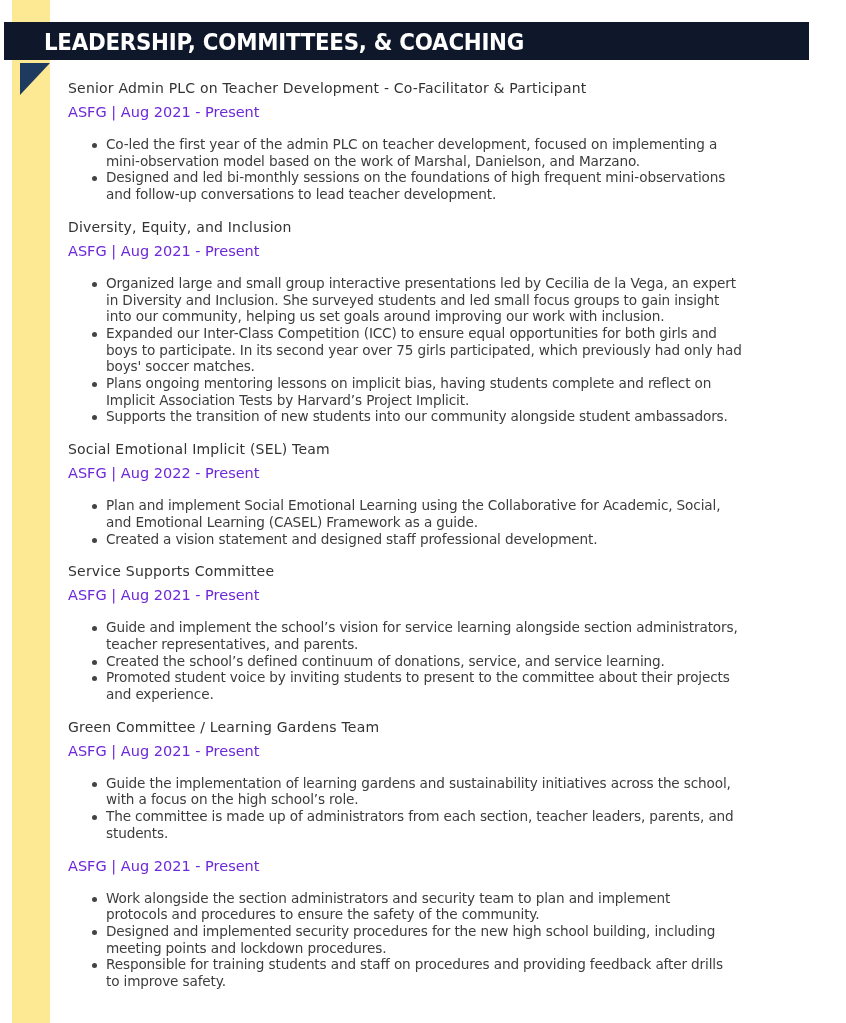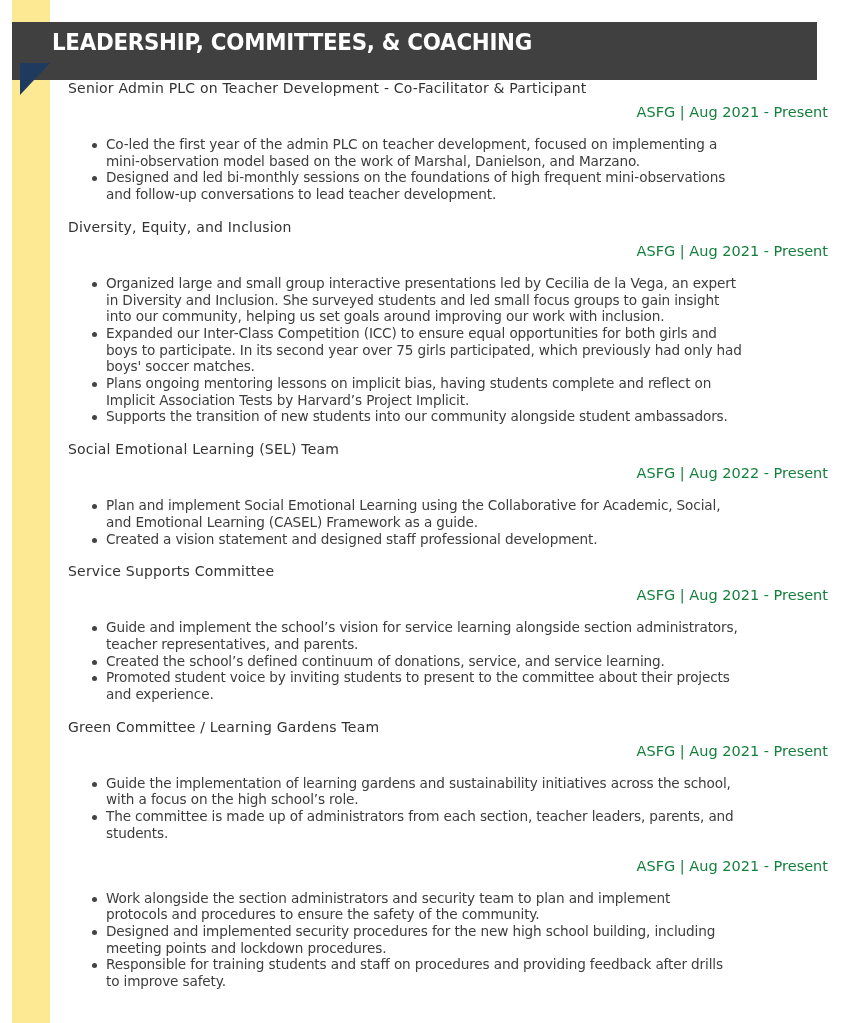--- a/index.html
+++ b/index.html
@@ -2,40 +2,40 @@
 <html><head>
 <meta charset="utf-8">
 <style>
   html, body { margin: 0; padding: 0; }
   body {
     width: 846px; height: 1023px; background: #ffffff; position: relative; overflow: hidden;
     font-family: "DejaVu Sans", sans-serif; color: #3a3a3a;
   }
   .stripe { position: absolute; left: 12px; top: 0; width: 38px; height: 1023px; background: #fde993; }
   .banner {
-    position: absolute; left: 12px; top: 22px; width: 805px; height: 58px;
-    background: #404040;
+    position: absolute; left: 4px; top: 22px; width: 805px; height: 38px;
+    background: #0f172a;
   }
   .banner-title {
     position: absolute; left: 40px; top: 5px; margin: 0;
     font-family: "DejaVu Sans", sans-serif; font-weight: bold; font-size: 23px;
     color: #ffffff; letter-spacing: -0.3px; line-height: 30px; white-space: nowrap;
     transform: scaleX(0.93); transform-origin: left center;
   }
   .fold {
     position: absolute; left: 20px; top: 63px; width: 0; height: 0;
     border-top: 32px solid #1e3a5f; border-right: 30px solid transparent;
   }
   .content { position: absolute; left: 68px; top: 76px; width: 760px; }
   .section { margin: 0 0 10px 0; }
   .role {
     font-size: 14px; line-height: 24px; color: #333333; margin: 0; white-space: nowrap;
     letter-spacing: 0.2px;
   }
-  .meta { font-size: 14.5px; line-height: 24px; color: #15803d; margin: 0 0 4px 0; white-space: nowrap; text-align: right; }
+  .meta { font-size: 14.5px; line-height: 24px; color: #6d28d9; margin: 0 0 4px 0; white-space: nowrap; }
   ul.bullets { list-style: none; margin: 12px; padding: 0 0 0 12px; }
   ul.bullets li { position: relative; padding-left: 14px; }
   ul.bullets li::before {
     content: ""; position: absolute; left: 0; top: 7px; width: 5px; height: 5px; border-radius: 50%; background: #444;
   }
   .line {
     display: block; font-size: 14.2px; line-height: 16.7px; color: #3d3d3d; white-space: nowrap;
     letter-spacing: -0.15px; transform: scaleX(0.96); transform-origin: left center;
   }
 </style>
@@ -80,21 +80,21 @@
         <li>
           <span class="line">Plans ongoing mentoring lessons on implicit bias, having students complete and reflect on</span>
           <span class="line">Implicit Association Tests by Harvard’s Project Implicit.</span>
         </li>
         <li>
           <span class="line">Supports the transition of new students into our community alongside student ambassadors.</span>
         </li>
       </ul>
     </div>
     <div class="section">
-      <div class="role">Social Emotional Learning (SEL) Team</div>
+      <div class="role">Social Emotional Implicit (SEL) Team</div>
       <div class="meta">ASFG | Aug 2022 - Present</div>
       <ul class="bullets">
         <li>
           <span class="line">Plan and implement Social Emotional Learning using the Collaborative for Academic, Social,</span>
           <span class="line">and Emotional Learning (CASEL) Framework as a guide.</span>
         </li>
         <li>
           <span class="line">Created a vision statement and designed staff professional development.</span>
         </li>
       </ul>

